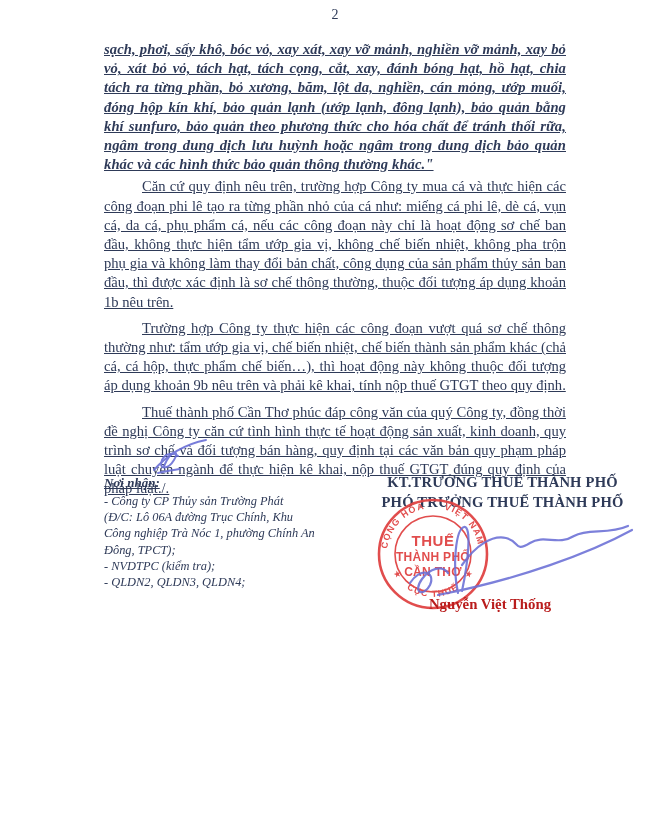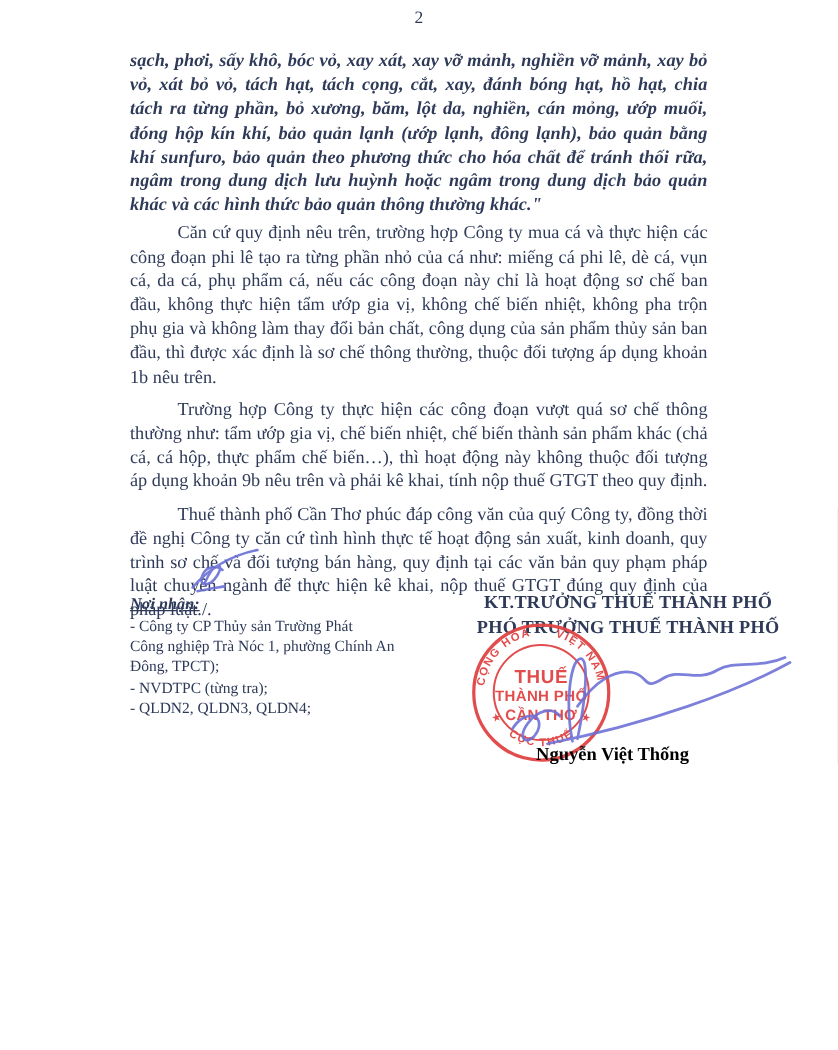--- a/index.html
+++ b/index.html
@@ -19,20 +19,21 @@
     text-align: center;
     font-size: 14px;
     color: #2e3a58;
   }
   .content {
     position: absolute;
     left: 104px; top: 40px; width: 462px;
     font-size: 14.6px;
     line-height: 19.2px;
     text-align: justify;
+    text-decoration: underline;
   }
   .quote-paragraph {
     font-weight: bold;
     font-style: italic;
     margin-bottom: 3px;
     letter-spacing: 0.1px;
   }
   .body-paragraph {
     text-indent: 38px;
     margin-bottom: 7px;
@@ -50,20 +51,21 @@
   .recipients-heading {
     font-weight: bold;
     font-style: italic;
     font-size: 13px;
     margin-bottom: 2px;
     text-decoration: underline;
   }
   .recipient-line {
     font-size: 12.4px;
     line-height: 16.2px;
+    font-style: italic;
   }
   .signature-block {
     position: absolute;
     left: 345px; top: 473px; width: 315px;
     text-align: center;
   }
   .signature-title {
     font-weight: bold;
     font-size: 14.6px;
     line-height: 19.5px;
@@ -79,21 +81,21 @@
     position: absolute;
     left: 380px; top: 505px;
     width: 265px; height: 105px;
   }
   .signer-name {
     position: absolute;
     left: 380px; top: 596px; width: 220px;
     text-align: center;
     font-weight: bold;
     font-size: 14.8px;
-    color: #000000;
+    color: #b91c1c;
   }
   .stamp-ring-text {
     font-family: "Liberation Sans", sans-serif;
     font-weight: bold;
     font-size: 9px;
     letter-spacing: 1.2px;
   }
   .stamp-star-text {
     font-family: "Liberation Sans", sans-serif;
     font-size: 9px;
@@ -129,23 +131,24 @@
     <g stroke="#6a6fd6" stroke-width="2" fill="none" stroke-linecap="round" opacity="0.9">
       <path d="M 6,34 C 20,18 38,8 58,4"></path>
       <path d="M 16,30 C 24,12 32,14 26,24 C 20,34 10,34 14,24 C 17,17 26,16 30,20"></path>
       <path d="M 10,37 C 18,35 26,34 32,33"></path>
     </g>
   </svg>
 
   <div class="recipients">
     <div class="recipients-heading">Nơi nhận:</div>
     <div class="recipient-line">- Công ty CP Thủy sản Trường Phát</div>
+    <div class="recipient-line">(Đ/C: Lô 06A đường Trục Chính, Khu</div>
     <div class="recipient-line">Công nghiệp Trà Nóc 1, phường Chính An</div>
     <div class="recipient-line">Đông, TPCT);</div>
-    <div class="recipient-line">- NVDTPC (từng tra);</div>
+    <div class="recipient-line">- NVDTPC (kiểm tra);</div>
     <div class="recipient-line">- QLDN2, QLDN3, QLDN4;</div>
   </div>
 
   <div class="signature-block">
     <div class="signature-title">KT.TRƯỞNG THUẾ THÀNH PHỐ</div>
     <div class="signature-title">PHÓ TRƯỞNG THUẾ THÀNH PHỐ</div>
   </div>
 
   <svg class="stamp-svg" viewBox="0 0 116 116">
     <defs>

